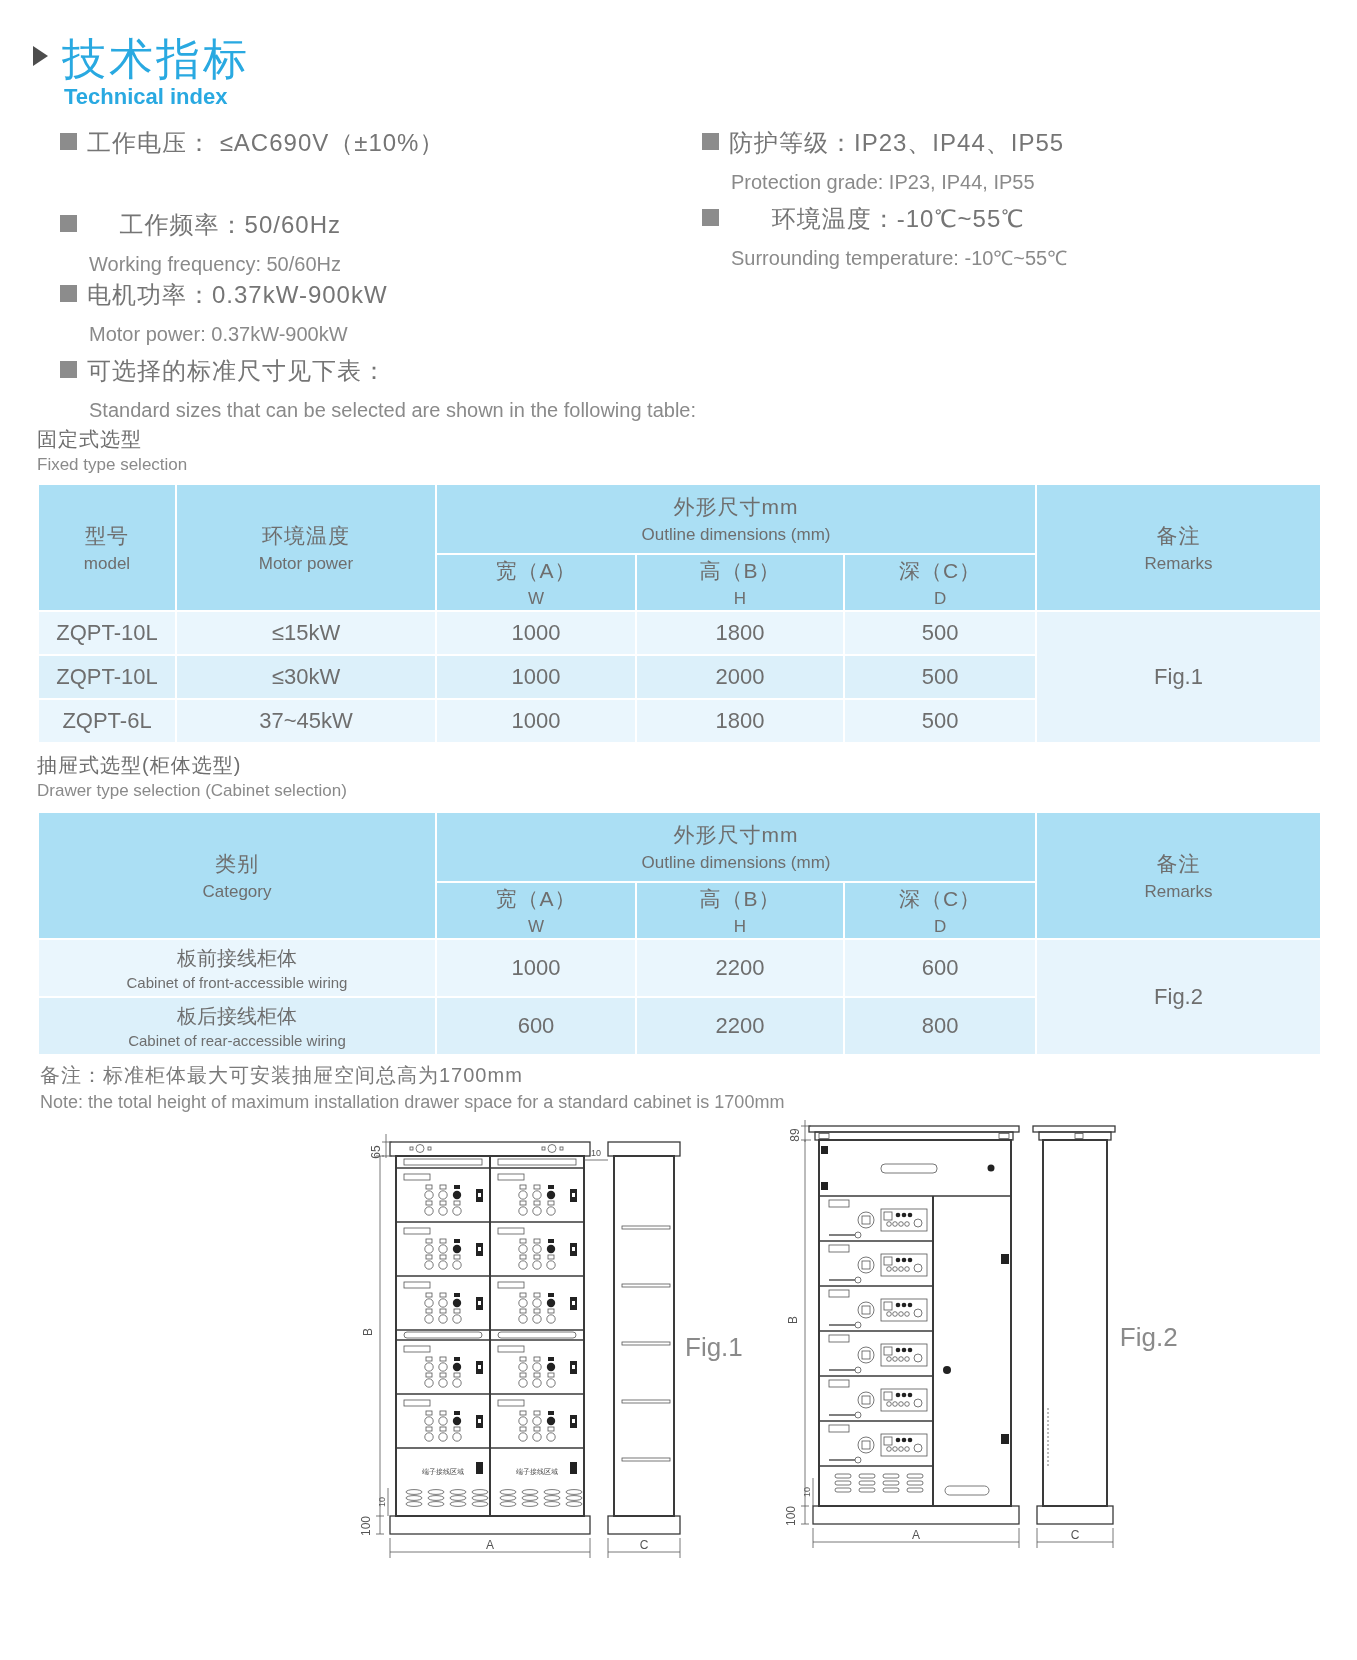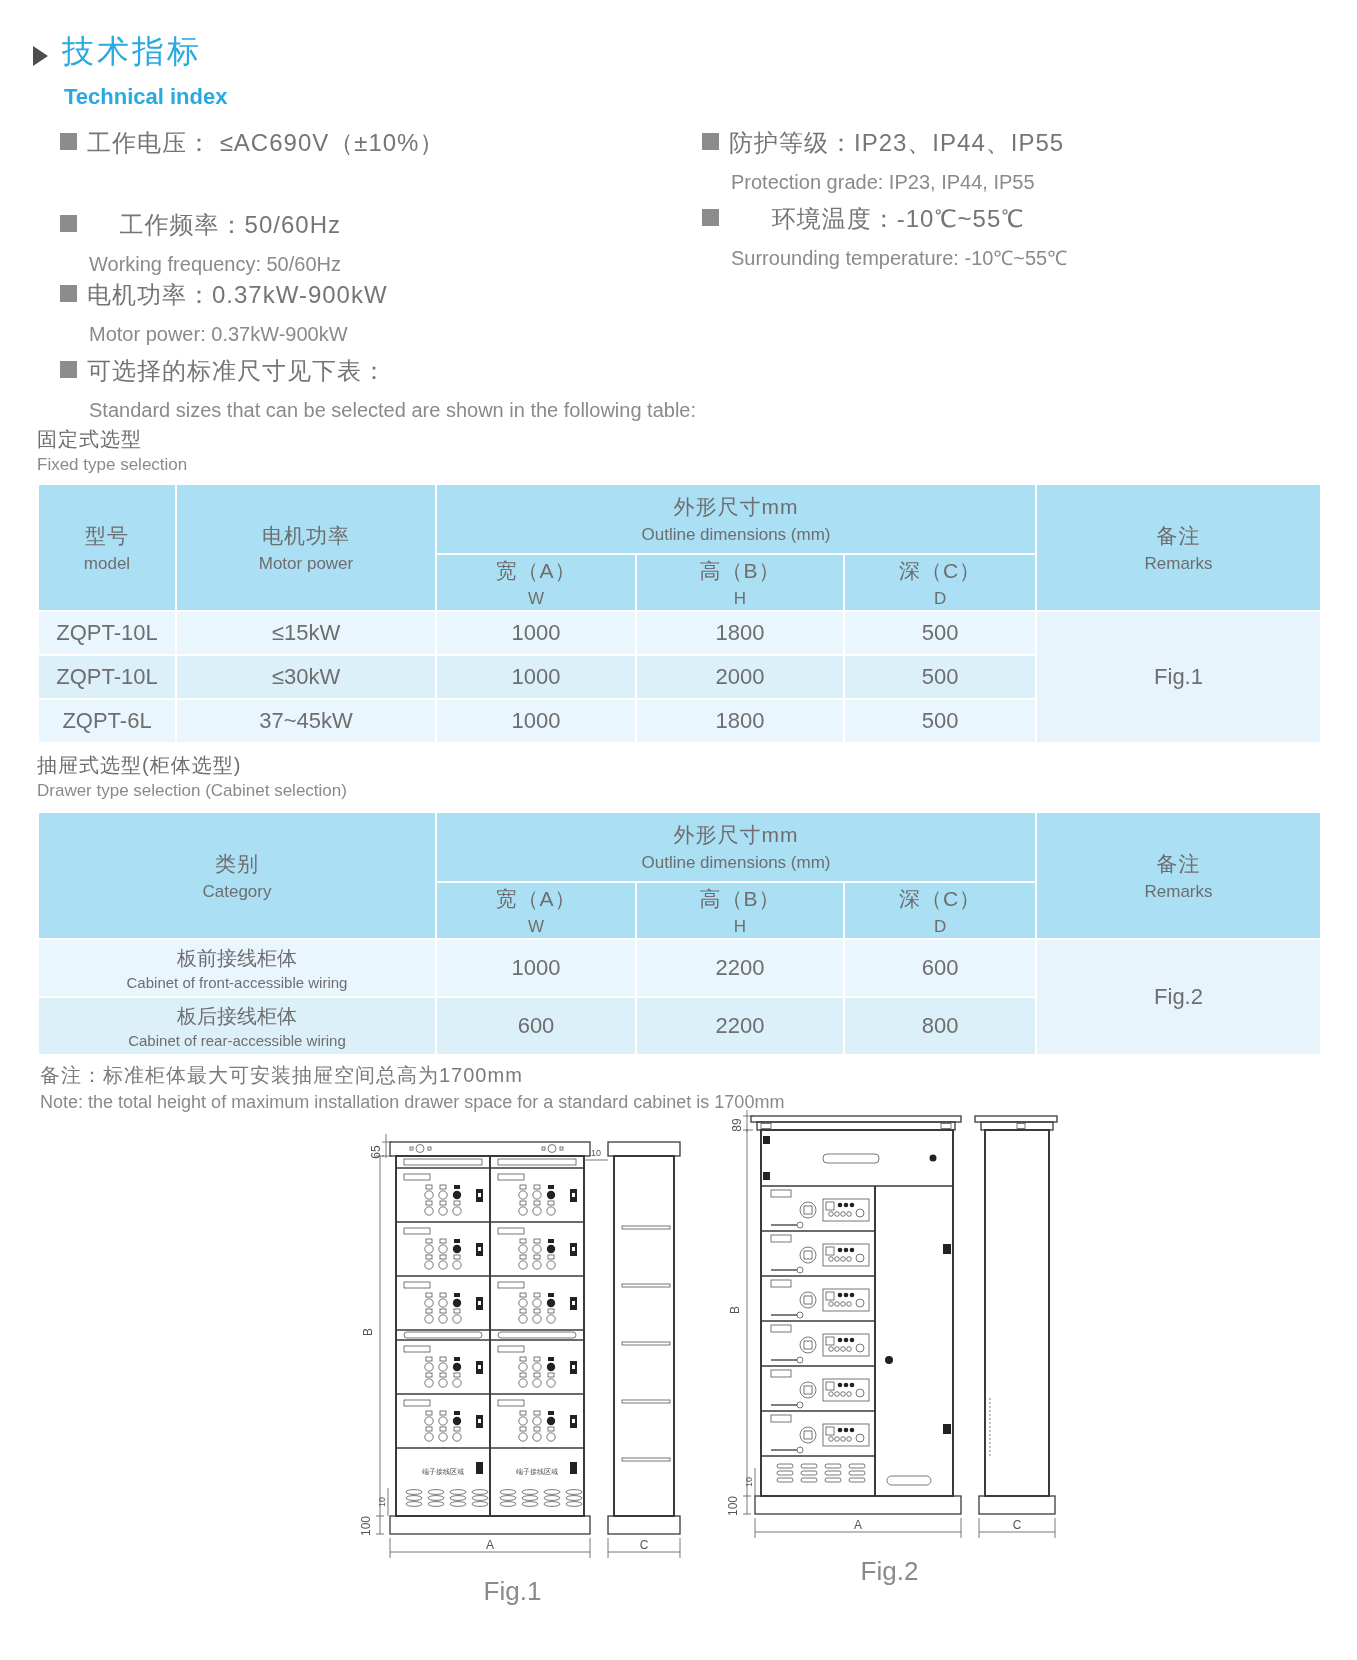--- a/index.html
+++ b/index.html
@@ -14,21 +14,21 @@
     --bullet-gray:#8C8C8C;
     --line-dark:#3A3A3A;
   }
   *{margin:0;padding:0;box-sizing:border-box;}
   html,body{background:#fff;}
   body{width:1357px;height:1660px;position:relative;font-family:"Liberation Sans",sans-serif;overflow:hidden;}
 
   
   .title-arrow{position:absolute;left:33px;top:46px;width:0;height:0;
     border-left:15px solid #4D4D4D;border-top:10px solid transparent;border-bottom:10px solid transparent;}
-  .title-zh{position:absolute;left:62px;top:30px;font-size:32px;letter-spacing:3px;color:var(--accent-blue);font-weight:500;}
+  .title-zh{position:absolute;left:62px;top:30px;font-size:44px;letter-spacing:3px;color:var(--accent-blue);font-weight:500;}
   .title-en{position:absolute;left:64px;top:84px;font-size:22px;color:var(--accent-blue);}
 
   
   .spec{position:absolute;display:flex;align-items:flex-start;}
   .spec .bullet{width:17px;height:17px;background:var(--bullet-gray);margin-top:5px;flex:0 0 auto;}
   .spec .lines{margin-left:10px;}
   .spec .zh{font-size:24px;color:var(--text-gray);line-height:30px;letter-spacing:1px;}
   .spec .en{font-size:20px;color:var(--text-light);line-height:26px;margin-top:11px;padding-left:2px;}
 
   
@@ -48,21 +48,21 @@
   .row-a td{background:var(--row-bg-a);}
   .row-b td{background:var(--row-bg-b);}
   td.remarks-cell{background:var(--row-bg-remarks) !important;font-size:22px;}
 
   
   .note-zh{position:absolute;left:40px;top:1062px;font-size:20px;color:#7A7A7A;letter-spacing:1px;}
   .note-en{position:absolute;left:40px;top:1092px;font-size:18px;color:var(--text-light);text-align:right;}
 
   
   .figures{position:absolute;left:340px;top:1118px;display:flex;gap:32px;}
-  .figblock{display:flex;flex-direction:column;align-items:center;}
+  .figblock{display:flex;flex-direction:row;align-items:center;}
   .figblock.f2{margin-top:-20px;}
   .figcaption{font-size:26px;color:#8A8A8A;margin-top:6px;}
   svg .ln{stroke:var(--line-dark);fill:none;stroke-width:1.3;}
   svg .ln2{stroke:var(--line-dark);fill:none;stroke-width:2;}
   svg .thin{stroke:#555;fill:none;stroke-width:0.8;}
   svg .dk{fill:#222;stroke:none;}
   svg text.dim{fill:#555;font-size:12px;font-family:"Liberation Sans",sans-serif;}
   svg text.dim-s{fill:#555;font-size:9px;font-family:"Liberation Sans",sans-serif;}
   svg text.tiny{fill:#444;font-size:7px;font-family:"Liberation Sans",sans-serif;}
 </style>
@@ -130,21 +130,21 @@
         <col style="width:192px">
         <col style="width:285px">
     </colgroup>
     <thead>
       <tr style="height:70px;">
         <th rowspan="2">
           <span class="zh-h">型号</span>
           <span class="en-h">model</span>
         </th>
         <th rowspan="2">
-          <span class="zh-h">电机功率</span>
+          <span class="zh-h">环境温度</span>
           <span class="en-h">Motor power</span>
         </th>
         <th colspan="3">
           <span class="zh-h">外形尺寸mm</span>
           <span class="en-h">Outline dimensions (mm)</span>
         </th>
         <th rowspan="2">
           <span class="zh-h">备注</span>
           <span class="en-h">Remarks</span>
         </th>

